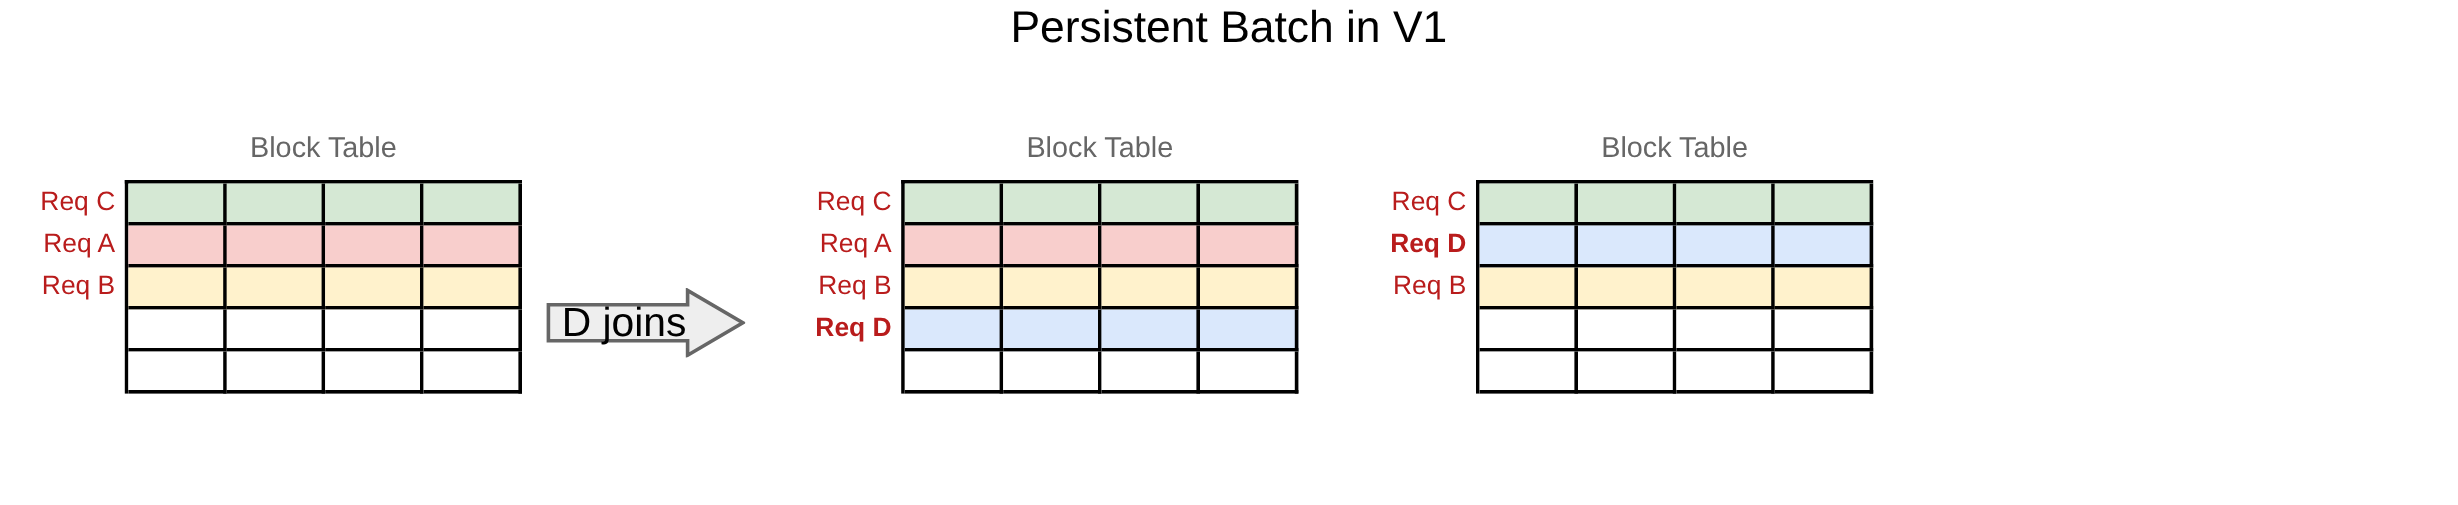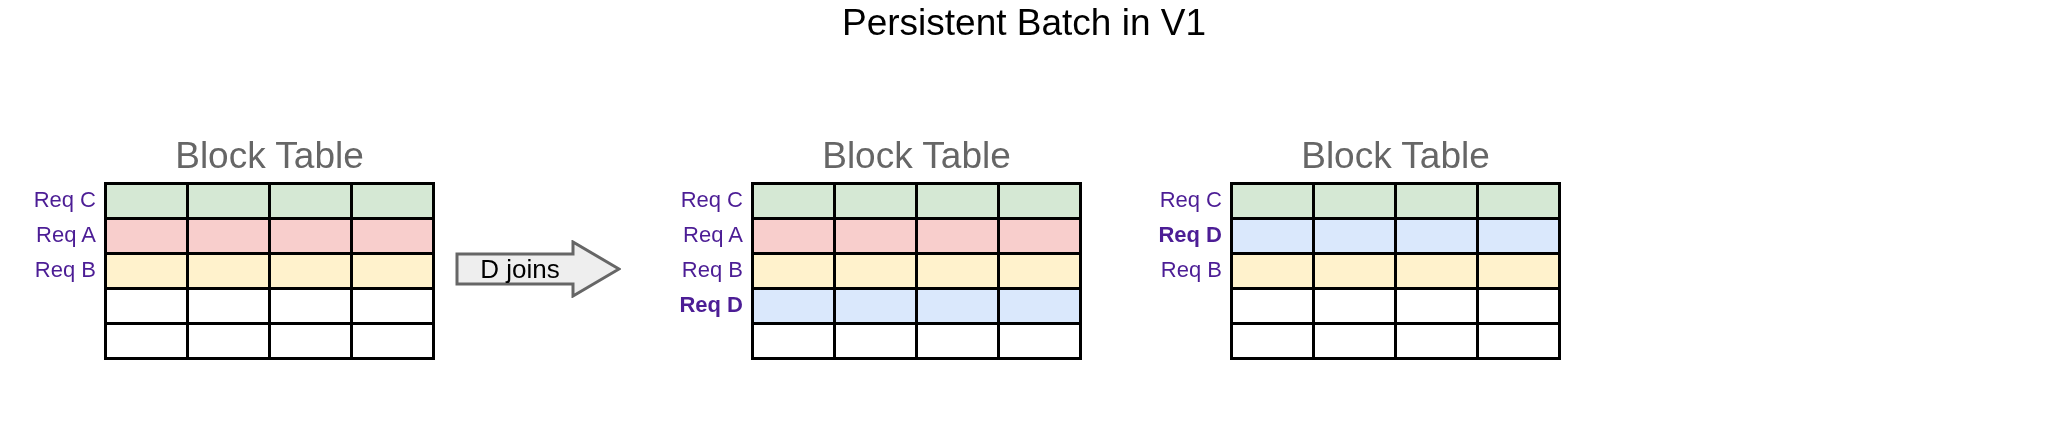--- a/index.html
+++ b/index.html
@@ -44,50 +44,49 @@
     position: relative;
     display: flex;
     flex-direction: column;
     align-items: center;
   }
   .panel-0 { margin-left: 8px; }
   .panel-1 { margin-left: 0px; }
   .panel-2 { margin-left: 0px; }
 
   .panel-title {
-    font-size: 37px;
+    font-size: 24px;
     color: #666666;
     font-weight: 400;
     line-height: 32px;
     margin-bottom: 10px;
     text-align: center;
     width: 100%;
     padding-left: 96px;
     box-sizing: border-box;
-    margin-top: 32px;
   }
 
   .panel-body {
     display: flex;
     flex-direction: row;
     align-items: flex-start;
   }
 
   .row-labels {
     display: flex;
     flex-direction: column;
     width: 88px;
     margin-right: 8px;
     padding-top: 0px;
   }
   .row-label {
     height: 35px;
     line-height: 35px;
     font-size: 22px;
-    color: #4c1d95;
+    color: #b91c1c;
     white-space: nowrap;
     box-sizing: border-box;
   }
   .row-label.lbl-right { text-align: right; }
   .row-label.bold { font-weight: bold; }
   .row-label.blank { color: transparent; }
 
   .grid {
     display: flex;
     flex-direction: column;
@@ -120,21 +119,21 @@
     display: block;
   }
   .arrow-label {
     position: absolute;
     left: 0;
     top: 0;
     height: 100%;
     display: flex;
     align-items: center;
     justify-content: center;
-    font-size: 26px;
+    font-size: 34px;
     color: #000000;
     pointer-events: none;
     white-space: nowrap;
     padding-right: 36px;
     box-sizing: border-box;
     width: 100%;
   }
 
   .spacer-a { width: 20px; }
   .spacer-b { width: 34px; }

